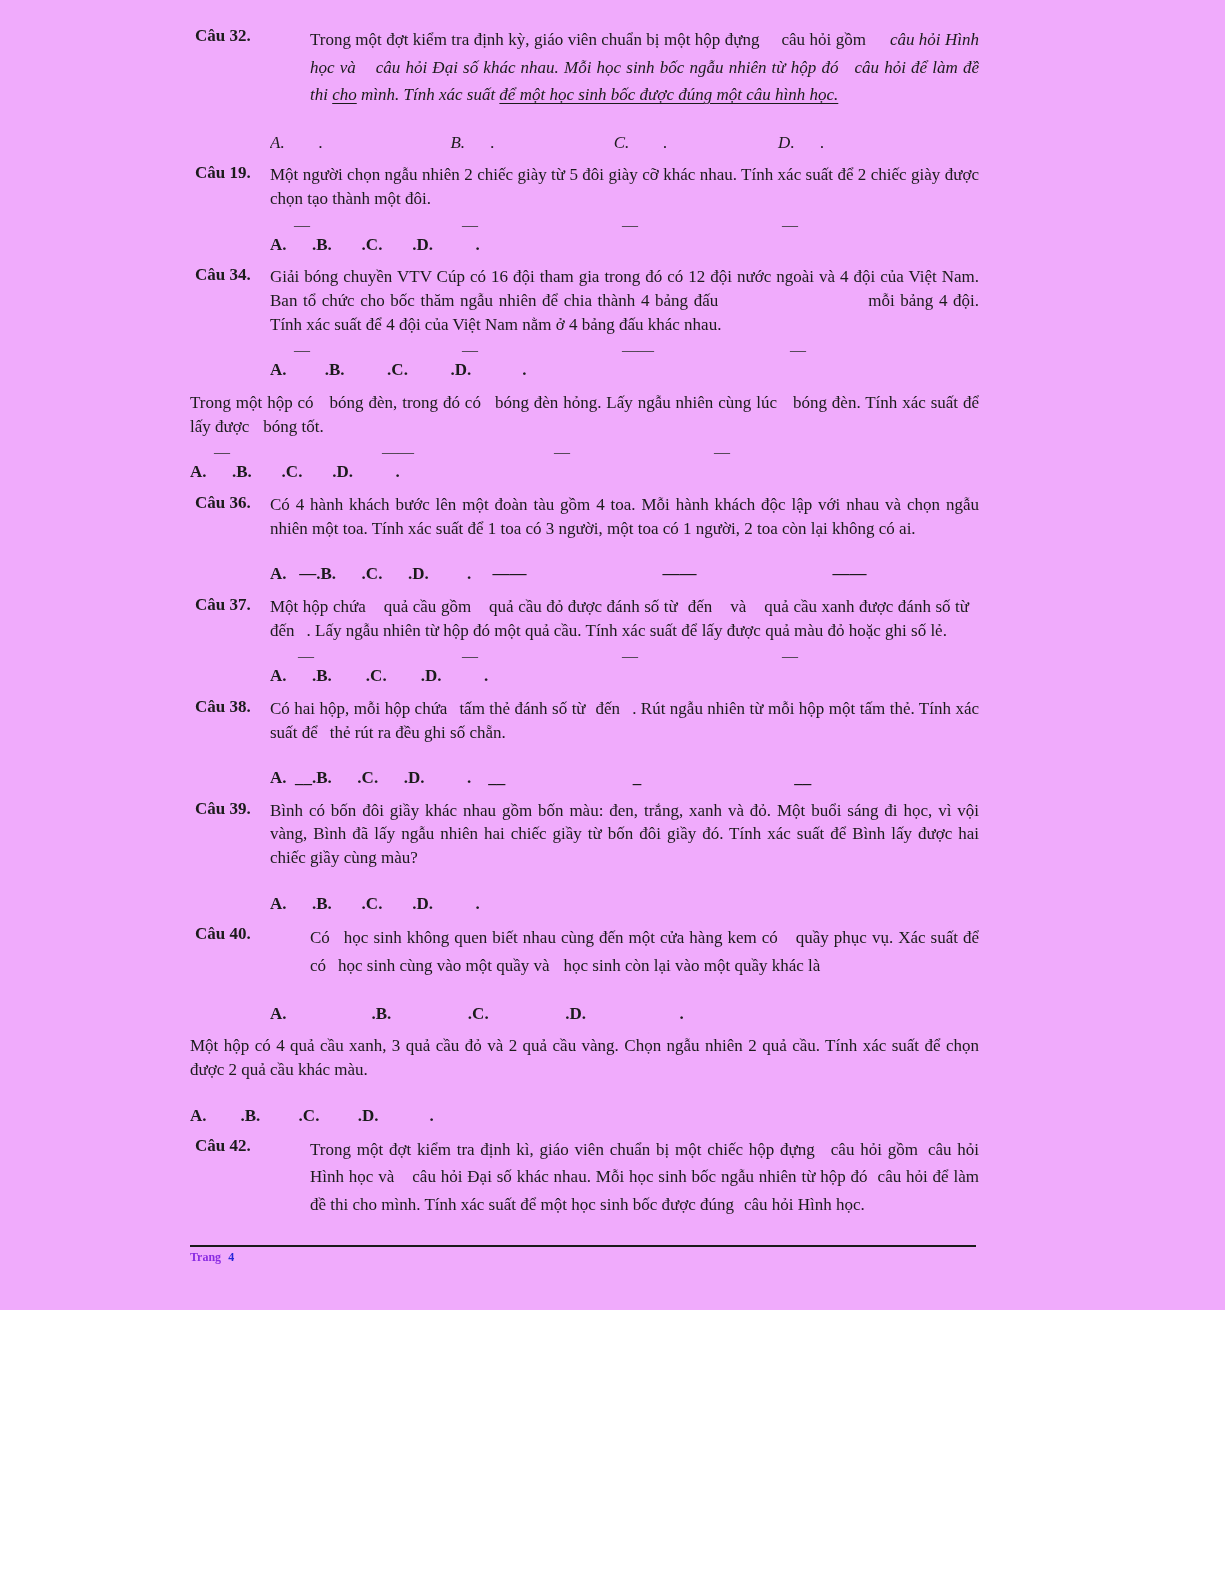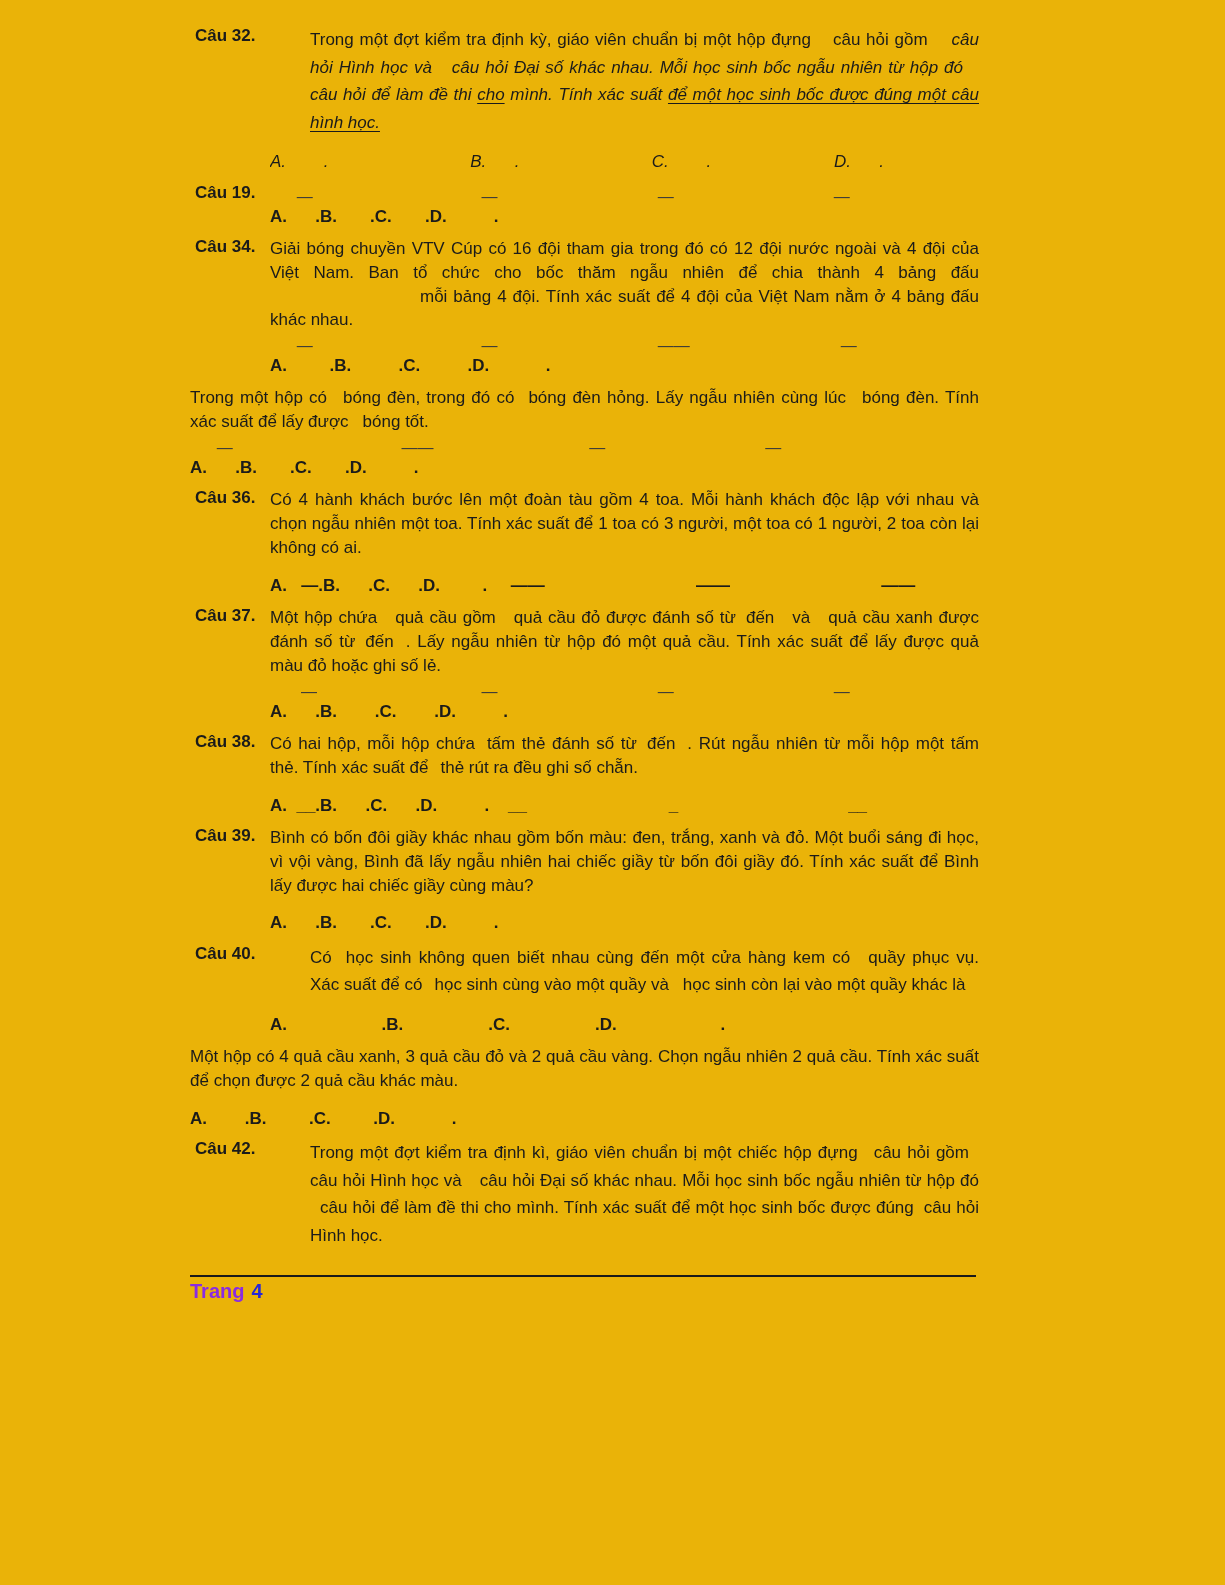--- a/index.html
+++ b/index.html
@@ -1,59 +1,60 @@
 <!DOCTYPE html>
 <html lang="vi"><head>
 <meta charset="utf-8">
 <style>
   html,body { margin:0; padding:0; background:#ffffff; }
   .page {
     position:relative;
-    width:1225px; height:1585px;
-    background:#eab308;
+    width:1225px; height:1310px;
+    background:#f0abfc;
     box-sizing:border-box;
     padding:26px 246px 0 190px;
-    font-family:Liberation Sans, sans-serif;
+    font-family:Liberation Serif, serif;
     font-size:17px;
     color:#1b1b1b;
     overflow:hidden;
   }
   .question { display:flex; margin-bottom:4px; }
   .q-label { flex:none; width:80px; font-weight:bold; padding-left:5px; box-sizing:border-box; }
   .q-content { flex:1; min-width:0; }
   .q-body { margin:0; text-align:justify; line-height:1.4; }
   .loose .q-body { line-height:1.62;margin-left:40px; }
   .blank { display:inline-block; height:1px; }
   .i { font-style:italic; }
   .u { text-decoration:underline; text-underline-offset:3px; }
   .q-row { white-space:pre; overflow:hidden; }
   .row-bars { margin-top:6px; line-height:1.0; color:#3a3a3a; font-size:16px; }
-  .row-opts { font-weight:bold; line-height:1.2; margin-top:16px; margin-bottom:6px; }
+  .row-opts { font-weight:bold; line-height:1.2; margin-top:24px; margin-bottom:6px; }
   .row-bars + .row-opts { margin-top:2px; }
   .row-opts-italic { font-style:italic; font-weight:normal; }
   .footer { margin-top:26px; }
   .footer-rule { width:786px; border-top:2px solid #1a1a1a; margin-bottom:3px; }
-  .footer-text { font-weight:bold; font-size:20px; }
+  .footer-text { font-weight:bold; font-size:12px; }
   .pagenum { margin-left:7px; }
 </style>
 </head>
 <body>
 
 <div class="page">
   <div id="questions">
       <div class="question loose">
         <div class="q-label">Câu 32.</div>
         <div class="q-content">
           <p class="q-body"><span class="">Trong một đợt kiểm tra định kỳ, giáo viên chuẩn bị một hộp đựng</span><span class="blank" style="width: 22px;"></span><span class="">câu hỏi gồm</span><span class="blank" style="width: 24px;"></span><span class="i ">câu hỏi Hình học và</span><span class="blank" style="width: 20px;"></span><span class="i ">câu hỏi Đại số khác nhau. Mỗi học sinh bốc ngẫu nhiên từ hộp đó</span><span class="blank" style="width: 16px;"></span><span class="i ">câu hỏi để làm đề thi </span><span class="i u">cho</span><span class="i "> mình. Tính xác suất </span><span class="i u">để một học sinh bốc được đúng một câu hình học.</span></p>
           <div class="q-row row-opts row-opts-italic">A.        .                              B.      .                            C.        .                          D.      .</div>
         </div>
       </div>
       <div class="question">
         <div class="q-label">Câu 19.</div>
         <div class="q-content">
+          <p class="q-body"><span class="">Một người chọn ngẫu nhiên 2 chiếc giày từ 5 đôi giày cỡ khác nhau. Tính xác suất để 2 chiếc giày được chọn tạo thành một đôi.</span></p>
           <div class="q-row row-bars">      —                                      —                                    —                                    —</div>
           <div class="q-row row-opts">A.      .B.       .C.       .D.          .</div>
         </div>
       </div>
       <div class="question">
         <div class="q-label">Câu 34.</div>
         <div class="q-content">
           <p class="q-body"><span class="">Giải bóng chuyền VTV Cúp có 16 đội tham gia trong đó có 12 đội nước ngoài và 4 đội của Việt Nam. Ban tổ chức cho bốc thăm ngẫu nhiên để chia thành 4 bảng đấu</span><span class="blank" style="width: 150px;"></span><span class="">mỗi bảng 4 đội. Tính xác suất để 4 đội của Việt Nam nằm ở 4 bảng đấu khác nhau.</span></p>
           <div class="q-row row-bars">      —                                      —                                    ——                                  —</div>
           <div class="q-row row-opts">A.         .B.          .C.          .D.            .</div>

